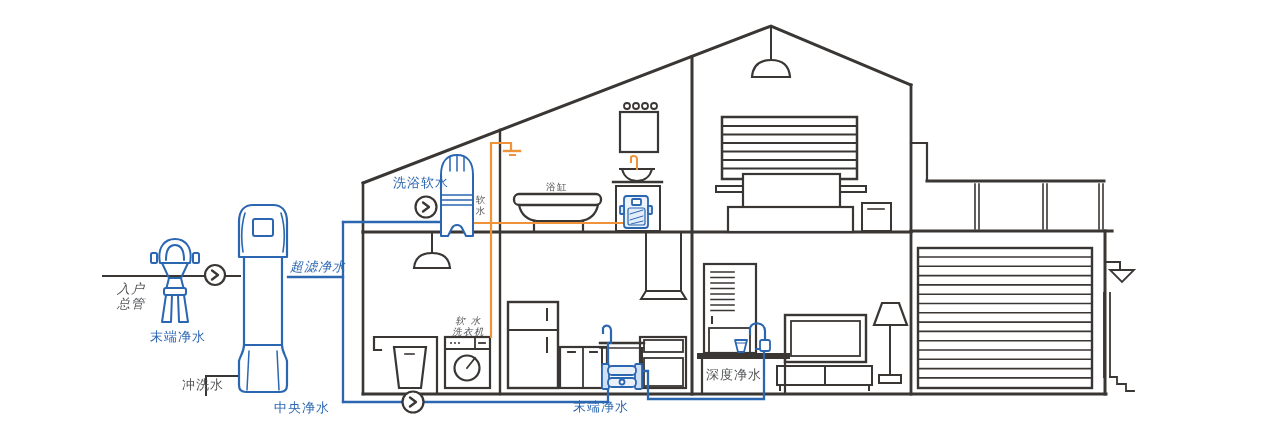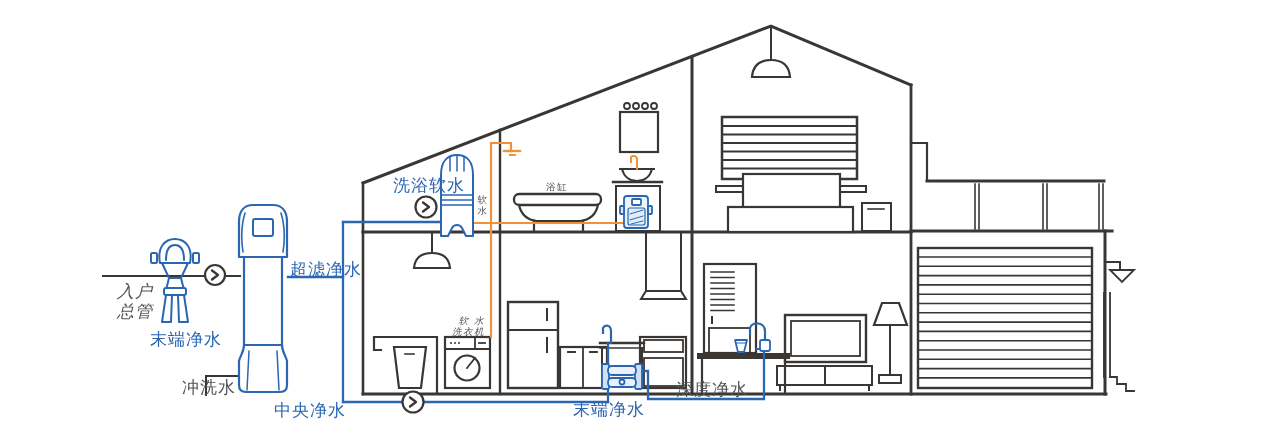--- a/index.html
+++ b/index.html
@@ -1,22 +1,22 @@
 <!DOCTYPE html>
 <html><head>
 <meta charset="utf-8">
 <style>
   html,body{margin:0;padding:0;background:#fff;}
   #canvas{position:relative;width:1280px;height:434px;background:#ffffff;overflow:hidden;
           font-family:"DejaVu Sans","Liberation Sans",sans-serif;}
   #art{position:absolute;left:0;top:0;}
   .lbl{position:absolute;white-space:nowrap;letter-spacing:1px;line-height:1.15;}
   .lbl.blue{color:#2b66b1;}
-  .lbl.dark{color:#515356;text-align:right;}
-  .sz12{font-size:17px;}
+  .lbl.dark{color:#515356;}
+  .sz12{font-size:13px;}
   .sz10{font-size:9.5px;letter-spacing:1.5px;}
   .vert{width:13px;text-align:center;letter-spacing:0;}
   .vert span{display:block;font-size:9.5px;line-height:11px;}
   .two-line{text-align:center;}
   .two-line span{display:block;font-style:italic;}
 </style>
 </head>
 <body>
 
 <div id="canvas">
@@ -273,27 +273,27 @@
   </g>
 </svg>
 
 <div class="lbl dark sz12 two-line" style="left:117px;top:282px;">
   <span>入户</span>
   <span>总管</span>
 </div>
 <div class="lbl blue sz12" style="left:150px;top:330px;">末端净水</div>
 <div class="lbl dark sz12" style="left:182px;top:378px;">冲洗水</div>
 <div class="lbl blue sz12" style="left:239px;top:401px;margin-left:35px;">中央净水</div>
-<div class="lbl blue sz12" style="left:290px;top:260px;">超滤净水</div>
+<div class="lbl blue sz12" style="left:290px;top:260px;font-style:italic;">超滤净水</div>
 <div class="lbl blue sz12" style="left:393px;top:176px;">洗浴软水</div>
 <div class="lbl dark vert" style="left:474px;top:194px;">
   <span>软</span>
   <span>水</span>
 </div>
 <div class="lbl dark sz10" style="left:546px;top:182px;">浴缸</div>
 <div class="lbl dark sz10 two-line" style="left:452px;top:316px;">
   <span>软 水</span>
   <span>洗衣机</span>
 </div>
 <div class="lbl blue sz12" style="left:573px;top:400px;">末端净水</div>
-<div class="lbl dark sz12" style="left:676px;top:368px;margin-top:12px;">深度净水</div>
+<div class="lbl dark sz12" style="left:706px;top:368px;">深度净水</div>
 
 </div>
 
 </body></html>

